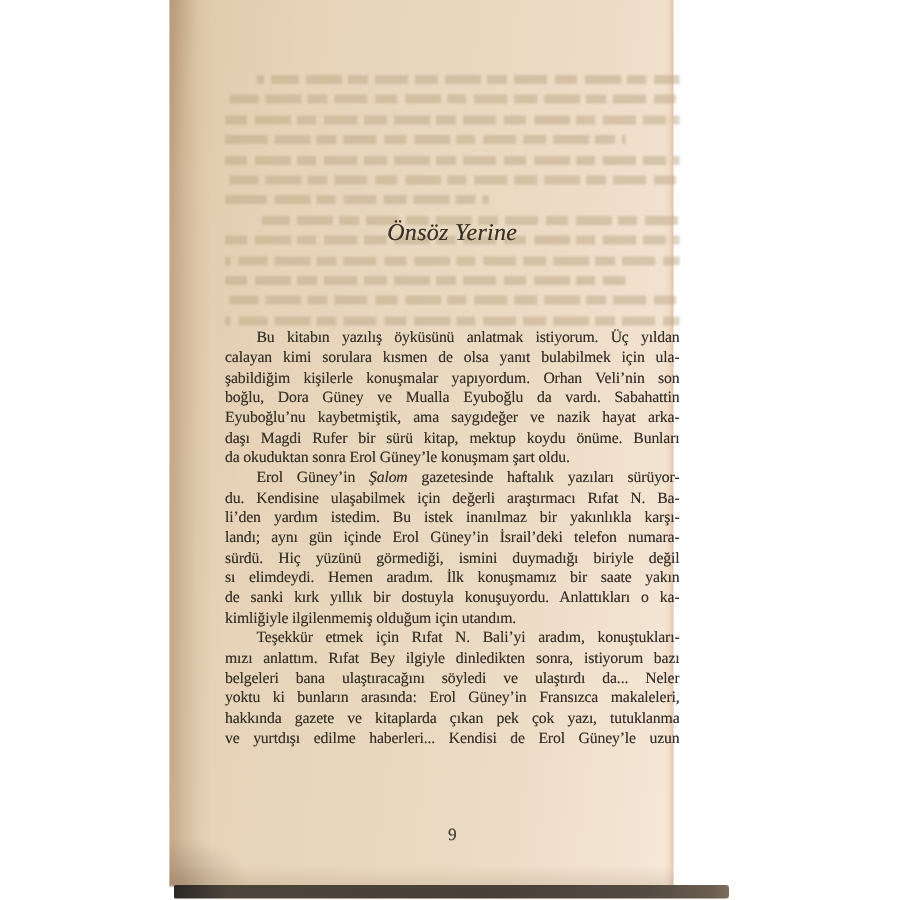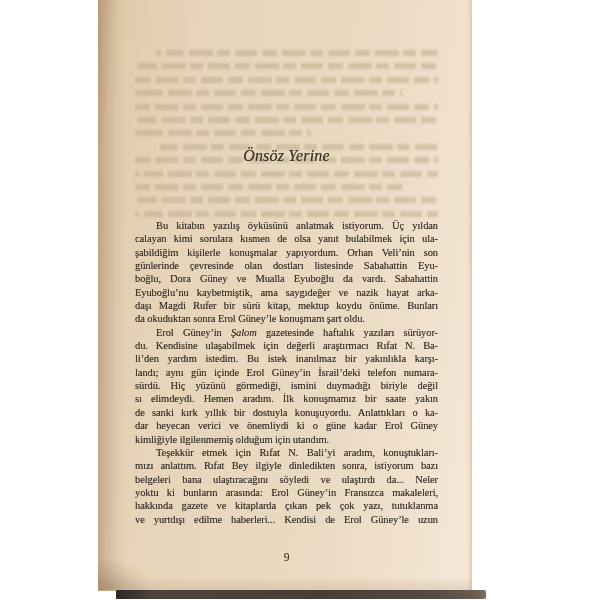--- a/index.html
+++ b/index.html
@@ -7,21 +7,21 @@
     width:600px; height:600px;
     background:#ffffff;
     font-family:"Liberation Serif","DejaVu Serif",serif;
     position:relative;
     overflow:hidden;
   }
   .canvas { position:absolute; inset:0; }
 
   
   .page {
-    position:absolute; left:98px; top:0; width:374px; height:591px;
+    position:absolute; left:113px; top:0; width:336px; height:591px;
     background:linear-gradient(97deg,
       #d2b795 0%, #e0cbab 5%, #e6d3b8 22%,
       #e9d8bf 48%, #eddcc6 72%, #f3e4d3 92%, #f6e9d9 100%);
   }
   .page::after { 
     content:""; position:absolute; left:0; right:0; bottom:0; height:14px;
     background:linear-gradient(180deg, rgba(150,118,88,0) 0%, rgba(150,118,88,0.20) 100%);
   }
   .edge-left {
     position:absolute; left:0; top:0; width:28px; height:100%;
@@ -116,34 +116,32 @@
       <div class="bl"></div>
       <div class="bl"></div>
     </div>
 
     <h1 class="title">Önsöz Yerine</h1>
 
     <div class="textblock">
       <div class="line indent">Bu kitabın yazılış öyküsünü anlatmak istiyorum. Üç yıldan</div>
       <div class="line">calayan kimi sorulara kısmen de olsa yanıt bulabilmek için ula-</div>
       <div class="line">şabildiğim kişilerle konuşmalar yapıyordum. Orhan Veli’nin son</div>
-      <div class="line">günlerinde çevresinde olan dostları listesinde Sabahattin Eyu-</div>
       <div class="line">boğlu, Dora Güney ve Mualla Eyuboğlu da vardı. Sabahattin</div>
       <div class="line">Eyuboğlu’nu kaybetmiştik, ama saygıdeğer ve nazik hayat arka-</div>
       <div class="line">daşı Magdi Rufer bir sürü kitap, mektup koydu önüme. Bunları</div>
       <div class="line para-end">da okuduktan sonra Erol Güney’le konuşmam şart oldu.</div>
 
       <div class="line indent"><span>Erol Güney’in </span><span class="it">Şalom</span><span> gazetesinde haftalık yazıları sürüyor-</span></div>
       <div class="line">du. Kendisine ulaşabilmek için değerli araştırmacı Rıfat N. Ba-</div>
       <div class="line">li’den yardım istedim. Bu istek inanılmaz bir yakınlıkla karşı-</div>
       <div class="line">landı; aynı gün içinde Erol Güney’in İsrail’deki telefon numara-</div>
       <div class="line">sürdü. Hiç yüzünü görmediği, ismini duymadığı biriyle değil</div>
       <div class="line">sı elimdeydi. Hemen aradım. İlk konuşmamız bir saate yakın</div>
       <div class="line">de sanki kırk yıllık bir dostuyla konuşuyordu. Anlattıkları o ka-</div>
-      <div class="line">dar heyecan verici ve önemliydi ki o güne kadar Erol Güney</div>
       <div class="line para-end">kimliğiyle ilgilenmemiş olduğum için utandım.</div>
 
       <div class="line indent">Teşekkür etmek için Rıfat N. Bali’yi aradım, konuştukları-</div>
       <div class="line">mızı anlattım. Rıfat Bey ilgiyle dinledikten sonra, istiyorum bazı</div>
       <div class="line">belgeleri bana ulaştıracağını söyledi ve ulaştırdı da... Neler</div>
       <div class="line">yoktu ki bunların arasında: Erol Güney’in Fransızca makaleleri,</div>
       <div class="line">hakkında gazete ve kitaplarda çıkan pek çok yazı, tutuklanma</div>
       <div class="line">ve yurtdışı edilme haberleri... Kendisi de Erol Güney’le uzun</div>
     </div>
 

